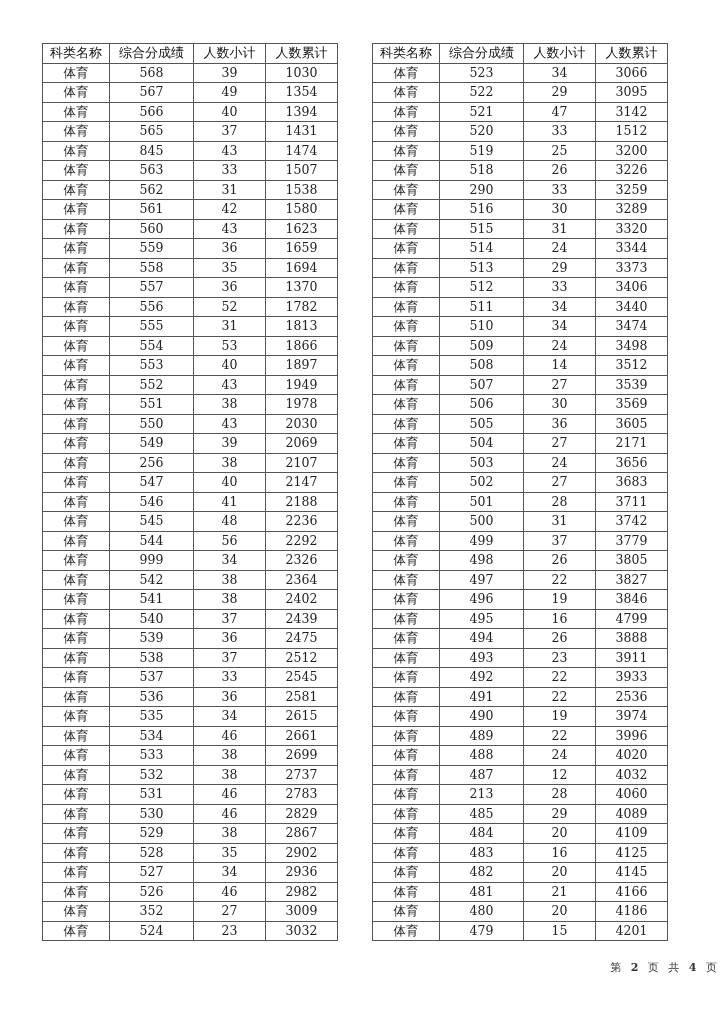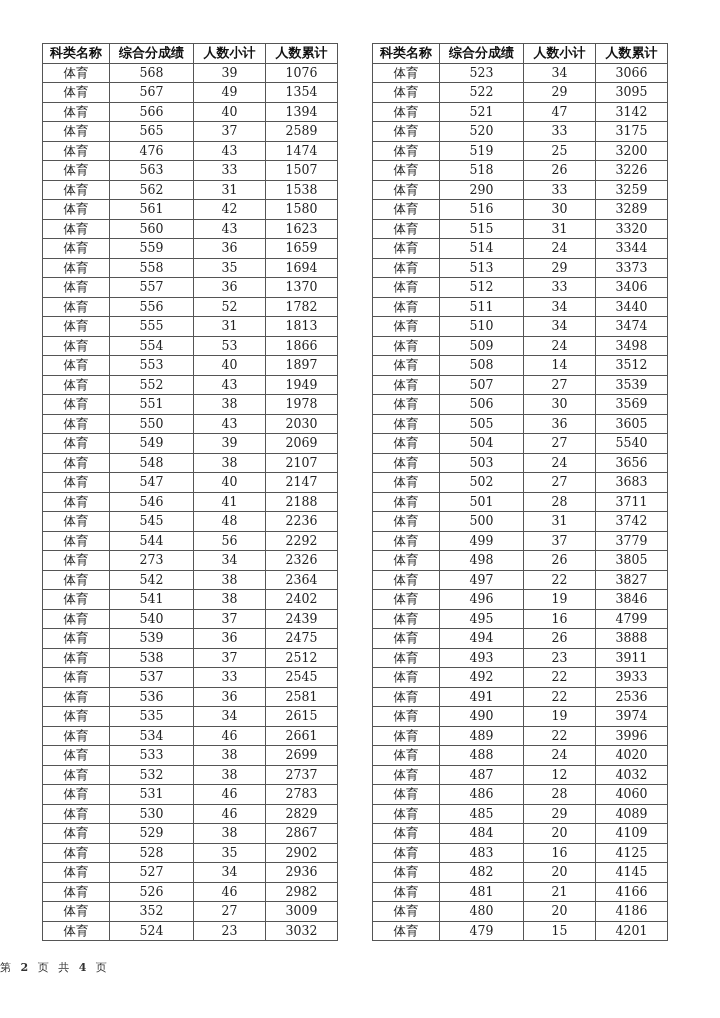--- a/index.html
+++ b/index.html
@@ -7,23 +7,23 @@
          font-family:"DejaVu Serif","Liberation Serif",serif; color:#222; }
   .tbl { position:absolute; top:43px; border-collapse:collapse; table-layout:fixed; }
   .tbl.left { left:42px; }
   .tbl.right { left:372px; }
   .tbl col.c1 { width:67px; }
   .tbl col.c2 { width:84px; }
   .tbl col.c3 { width:72px; }
   .tbl col.c4 { width:72px; }
   .tbl th, .tbl td { border:1px solid #555; height:18.5px; padding:0; text-align:center;
                      font-size:12.5px; line-height:18px; white-space:nowrap; overflow:hidden; }
-  .tbl th { font-family:"DejaVu Sans","Liberation Sans",sans-serif; font-weight:bold; font-size:13px; color:#111; }
+  .tbl th { font-family:"DejaVu Sans","Liberation Sans",sans-serif; font-weight:normal; font-size:13px; color:#111; }
   .tbl td.name { font-family:"DejaVu Sans","Liberation Sans",sans-serif; font-size:12.5px; }
-  .footer { position:absolute; top:960px; left:0; width:720px; text-align:left;
+  .footer { position:absolute; top:960px; left:0; width:720px; text-align:right;
             font-size:11px; color:#333; letter-spacing:3px; }
   .footer b { font-weight:bold; }
 </style>
 </head>
 <body>
 
 <table class="tbl left">
   <colgroup>
       <col class="c1">
       <col class="c2">
@@ -36,43 +36,43 @@
       <th>综合分成绩</th>
       <th>人数小计</th>
       <th>人数累计</th>
     </tr>
   </thead>
   <tbody>
       <tr>
         <td class="name">体育</td>
         <td>568</td>
         <td>39</td>
-        <td>1076</td>
+        <td>1030</td>
       </tr>
       <tr>
         <td class="name">体育</td>
         <td>567</td>
         <td>49</td>
         <td>1354</td>
       </tr>
       <tr>
         <td class="name">体育</td>
         <td>566</td>
         <td>40</td>
         <td>1394</td>
       </tr>
       <tr>
         <td class="name">体育</td>
         <td>565</td>
         <td>37</td>
-        <td>2589</td>
-      </tr>
-      <tr>
-        <td class="name">体育</td>
-        <td>476</td>
+        <td>1431</td>
+      </tr>
+      <tr>
+        <td class="name">体育</td>
+        <td>845</td>
         <td>43</td>
         <td>1474</td>
       </tr>
       <tr>
         <td class="name">体育</td>
         <td>563</td>
         <td>33</td>
         <td>1507</td>
       </tr>
       <tr>
@@ -154,21 +154,21 @@
         <td>2030</td>
       </tr>
       <tr>
         <td class="name">体育</td>
         <td>549</td>
         <td>39</td>
         <td>2069</td>
       </tr>
       <tr>
         <td class="name">体育</td>
-        <td>548</td>
+        <td>256</td>
         <td>38</td>
         <td>2107</td>
       </tr>
       <tr>
         <td class="name">体育</td>
         <td>547</td>
         <td>40</td>
         <td>2147</td>
       </tr>
       <tr>
@@ -184,21 +184,21 @@
         <td>2236</td>
       </tr>
       <tr>
         <td class="name">体育</td>
         <td>544</td>
         <td>56</td>
         <td>2292</td>
       </tr>
       <tr>
         <td class="name">体育</td>
-        <td>273</td>
+        <td>999</td>
         <td>34</td>
         <td>2326</td>
       </tr>
       <tr>
         <td class="name">体育</td>
         <td>542</td>
         <td>38</td>
         <td>2364</td>
       </tr>
       <tr>
@@ -343,21 +343,21 @@
       <tr>
         <td class="name">体育</td>
         <td>521</td>
         <td>47</td>
         <td>3142</td>
       </tr>
       <tr>
         <td class="name">体育</td>
         <td>520</td>
         <td>33</td>
-        <td>3175</td>
+        <td>1512</td>
       </tr>
       <tr>
         <td class="name">体育</td>
         <td>519</td>
         <td>25</td>
         <td>3200</td>
       </tr>
       <tr>
         <td class="name">体育</td>
         <td>518</td>
@@ -439,21 +439,21 @@
       <tr>
         <td class="name">体育</td>
         <td>505</td>
         <td>36</td>
         <td>3605</td>
       </tr>
       <tr>
         <td class="name">体育</td>
         <td>504</td>
         <td>27</td>
-        <td>5540</td>
+        <td>2171</td>
       </tr>
       <tr>
         <td class="name">体育</td>
         <td>503</td>
         <td>24</td>
         <td>3656</td>
       </tr>
       <tr>
         <td class="name">体育</td>
         <td>502</td>
@@ -545,21 +545,21 @@
         <td>4020</td>
       </tr>
       <tr>
         <td class="name">体育</td>
         <td>487</td>
         <td>12</td>
         <td>4032</td>
       </tr>
       <tr>
         <td class="name">体育</td>
-        <td>486</td>
+        <td>213</td>
         <td>28</td>
         <td>4060</td>
       </tr>
       <tr>
         <td class="name">体育</td>
         <td>485</td>
         <td>29</td>
         <td>4089</td>
       </tr>
       <tr>

